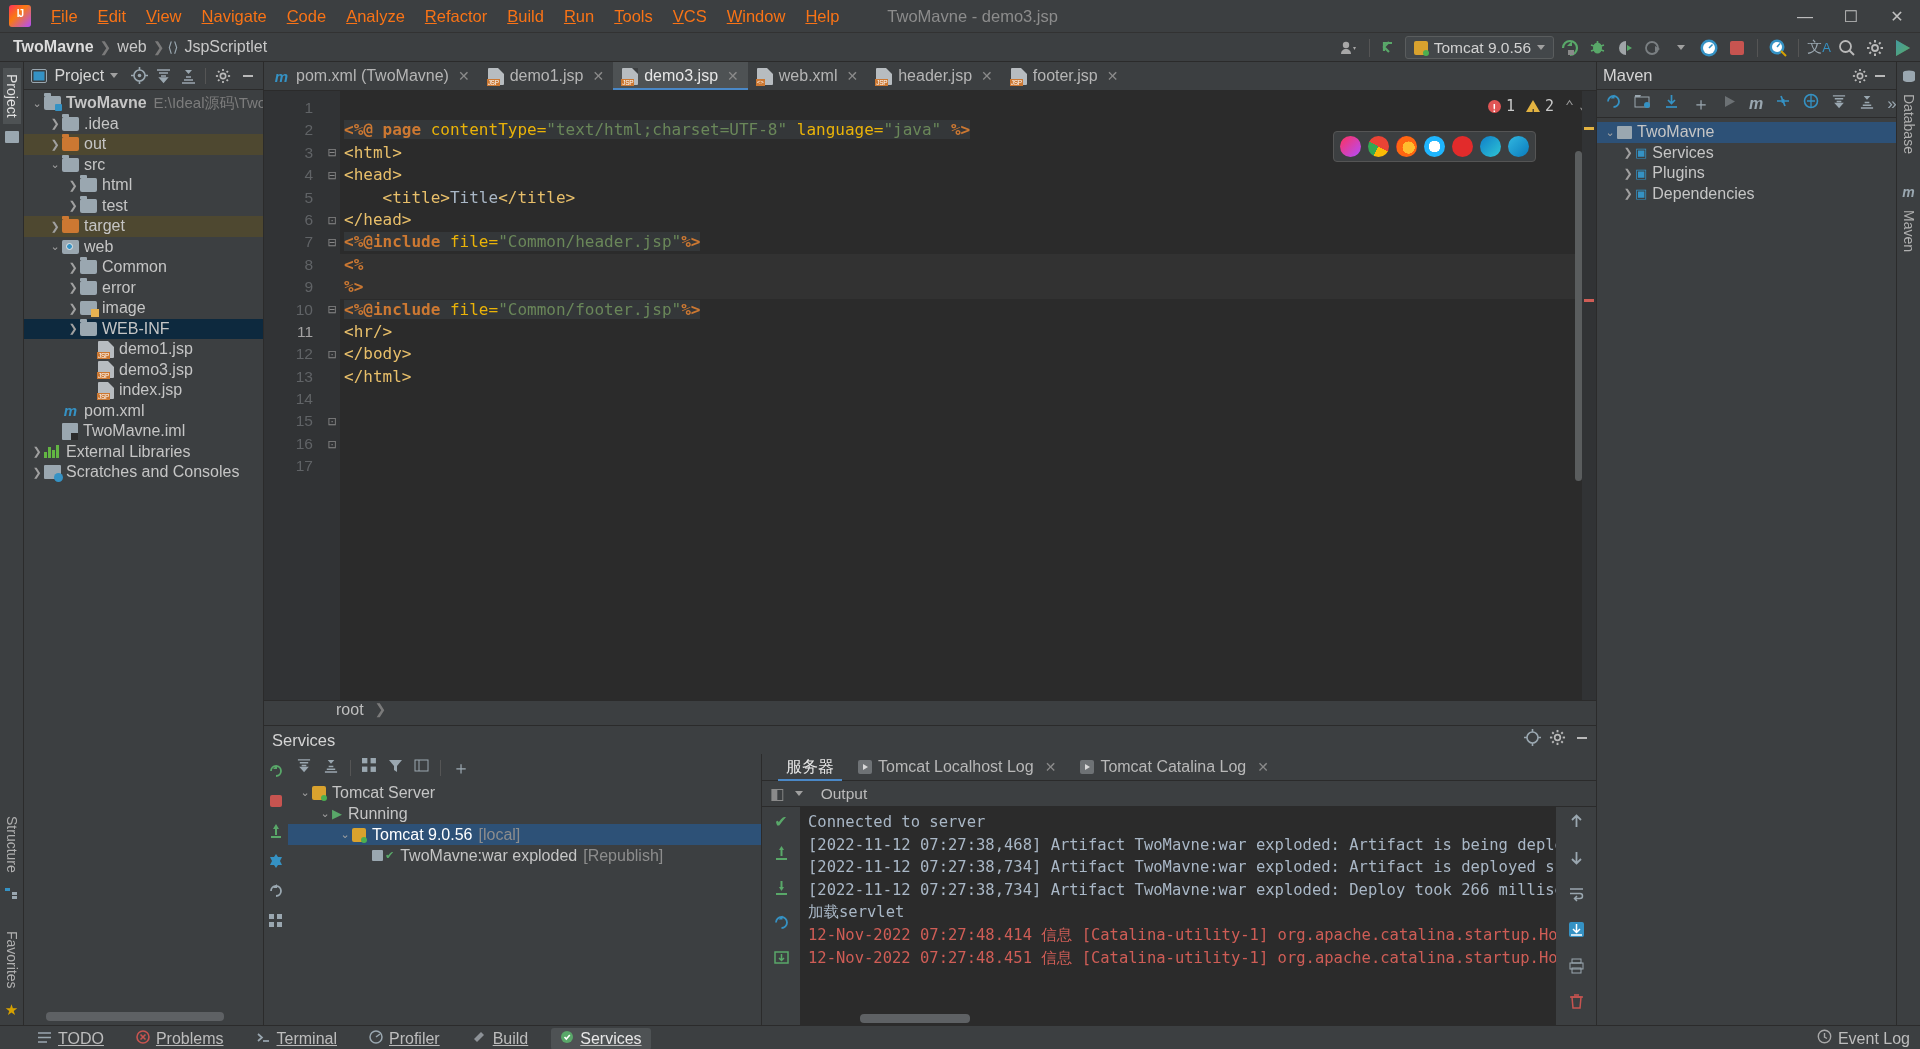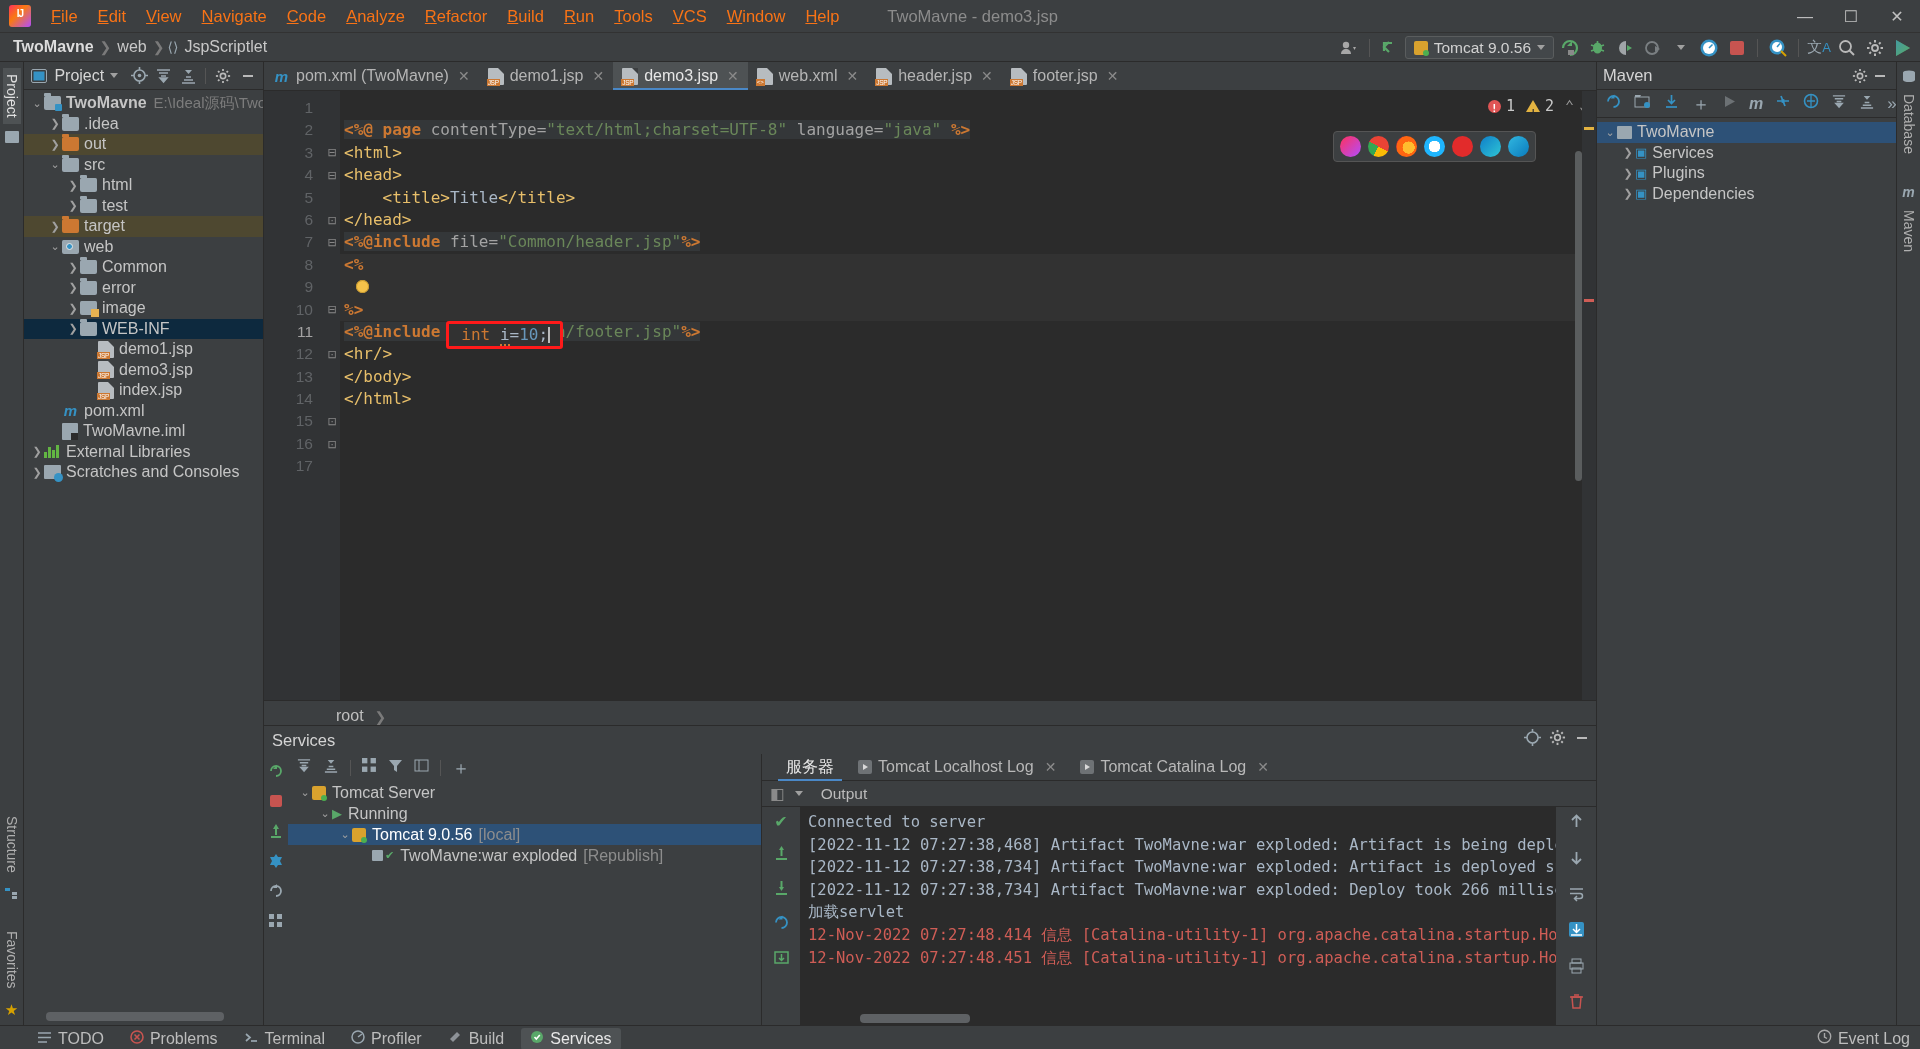--- a/index.html
+++ b/index.html
@@ -123,21 +123,21 @@
   #gutter{width:60px;background:#313335;flex:none;padding-top:6px;text-align:right;}
   .lnum{height:22.4px;line-height:22.4px;font-size:15.5px;color:#606366;padding-right:11px;}
   .lnum.cur{color:#a4a3a3;}
   #folds{width:16px;background:#313335;flex:none;padding-top:6px;position:relative;}
   .fold{height:22.4px;display:flex;align-items:center;justify-content:center;color:#888;font-size:11px;}
   #code{flex:1;padding-top:6px;position:relative;font-family:"DejaVu Sans Mono","Liberation Mono",monospace;
         font-size:16px;line-height:22.4px;color:#a9b7c6;}
   .cline{height:22.4px;white-space:pre;padding-left:4px;}
   .cline.hl{background:#323232;}
   .k-tag{color:#e8bf6a;}
-  .k-attr{color:#a3a3a3;text-align:center;}
+  .k-attr{color:#eab308;text-align:center;}
   .k-str{color:#6a8759;}
   .k-kw{color:#cc7832;font-weight:bold;}
   .k-kw2{color:#cc7832;}
   .k-num{color:#6897bb;}
   .k-txt{color:#a9b7c6;}
   .seg{background:#343739;}
   .redbox{
     display:inline-block;border:3px solid #ff1a1a;border-radius:3px;
     padding:0 10px 0 12px;background:#323232;margin-left:6px;position:relative;top:0;
   }
@@ -149,21 +149,21 @@
             border-radius:4px;padding:4px 6px;display:flex;gap:7px;align-items:center;}
   .brico{width:21px;height:21px;border-radius:50%;}
   #insp{position:absolute;right:8px;top:4px;display:flex;align-items:center;gap:5px;font-size:15px;color:#c8c8c8;}
   .err-dot{width:13px;height:13px;border-radius:50%;background:#e05555;position:relative;}
   .err-dot:after{content:"!";position:absolute;left:0;right:0;top:-2px;text-align:center;color:#fff;font-size:11px;font-weight:bold;}
   .warn-tri{width:0;height:0;border-left:7px solid transparent;border-right:7px solid transparent;border-bottom:12px solid #e3b341;position:relative;}
   .warn-tri:after{content:"!";position:absolute;left:-2.5px;top:2px;color:#2b2b2b;font-size:9px;font-weight:bold;}
   #markers{position:absolute;right:0;top:0;bottom:0;width:14px;background:#313335;}
   .mk{position:absolute;right:2px;width:10px;height:3px;}
   #vscroll{position:absolute;right:14px;top:60px;width:7px;height:330px;background:#5a5d5e;border-radius:4px;}
-  #bcrumbs2{height:25px;background:#3c3f41;border-top:1px solid #2b2b2b;display:flex;align-items:flex-end;
+  #bcrumbs2{height:25px;background:#3c3f41;border-top:1px solid #2b2b2b;display:flex;align-items:flex-start;
             padding-left:72px;font-size:16px;color:#bfbfbf;gap:8px;}
 
   
   #services{height:300px;background:#3c3f41;border-top:1px solid #2b2b2b;display:flex;flex-direction:column;}
   #svc-head{height:28px;display:flex;align-items:center;padding:0 8px;position:relative;}
   #svc-head .t{font-size:16.5px;color:#d4d4d4;}
   #svc-head .right{position:absolute;right:6px;display:flex;gap:8px;align-items:center;}
   #svc-body{flex:1;display:flex;min-height:0;}
   #svc-toolbar{width:24px;background:#3c3f41;display:flex;flex-direction:column;align-items:center;padding-top:8px;gap:12px;}
   .sicon{width:18px;height:18px;display:flex;align-items:center;justify-content:center;font-size:14px;}
@@ -610,24 +610,20 @@
 
       <div id="code">
         <div class="cline"> </div>
         <div class="cline"><span class="seg"><span class="k-kw">&lt;%@ </span><span class="k-kw">page</span><span class="k-attr"> contentType=</span><span class="k-str">"text/html;charset=UTF-8"</span><span class="k-attr"> language=</span><span class="k-str">"java"</span><span class="k-kw"> %&gt;</span></span></div>
         <div class="cline"><span class="k-tag">&lt;html&gt;</span></div>
         <div class="cline"><span class="k-tag">&lt;head&gt;</span></div>
         <div class="cline"><span class="k-tag">    &lt;title&gt;</span><span class="k-txt">Title</span><span class="k-tag">&lt;/title&gt;</span></div>
         <div class="cline"><span class="k-tag">&lt;/head&gt;</span></div>
         <div class="cline"><span class="seg"><span class="k-kw">&lt;%@include</span><span class="k-attr"> file=</span><span class="k-str">"Common/header.jsp"</span><span class="k-kw">%&gt;</span></span></div>
         <div class="cline hl"><span class="k-kw">&lt;%</span></div>
-        <div class="cline hl" style="position:relative;">
-          <span class="bulb"></span>
-          <span class="redbox mono"><span class="k-kw2">int</span> <span class="k-txt squig">i</span><span class="k-txt">=</span><span class="k-num">10</span><span class="k-txt">;</span><span class="caret"></span></span>
-        </div>
         <div class="cline hl"><span class="k-kw">%&gt;</span></div>
         <div class="cline"><span class="seg"><span class="k-kw">&lt;%@include</span><span class="k-attr"> file=</span><span class="k-str">"Common/footer.jsp"</span><span class="k-kw">%&gt;</span></span></div>
         <div class="cline"><span class="k-tag">&lt;hr/&gt;</span></div>
         <div class="cline"><span class="k-tag">&lt;/body&gt;</span></div>
         <div class="cline"><span class="k-tag">&lt;/html&gt;</span></div>
         <div class="cline"> </div>
 
         <div id="browsers">
           <span class="brico" style="background:linear-gradient(135deg,#fe315d,#b24dff);"></span>
           <span class="brico" style="background:conic-gradient(#ea4335 0 33%,#fbbc05 33% 58%,#34a853 58% 83%,#ea4335 83%);"></span>
@@ -1017,21 +1013,21 @@
         </svg>
     </div>
     <div class="vlabel">Database</div>
     <div style="height:16px"></div>
     <div style="color:#9aa7b0;font-style:italic;font-weight:bold;font-size:14px;">m</div>
     <div class="vlabel">Maven</div>
   </div>
 </div>
 
 <div id="bottom-tabs">
-  <div id="bt-list" style="display:flex;gap:8px;">
+  <div id="bt-list" style="display:flex;gap:14px;text-decoration:underline;">
       <div class="btab">
         <span><svg width="15" height="13" viewBox="0 0 15 13">
             <path d="M1 2 L14 2 M1 6.5 L14 6.5 M1 11 L10 11" stroke="#9aa7b0" stroke-width="1.6"></path>
           </svg></span>
         <span>TODO</span>
       </div>
       <div class="btab">
         <span><svg width="14" height="14" viewBox="0 0 14 14">
             <circle cx="7" cy="7" r="6" stroke="#c75450" stroke-width="1.6" fill="none"></circle>
             <path d="M4.5 4.5 L9.5 9.5 M9.5 4.5 L4.5 9.5" stroke="#c75450" stroke-width="1.6"></path>

